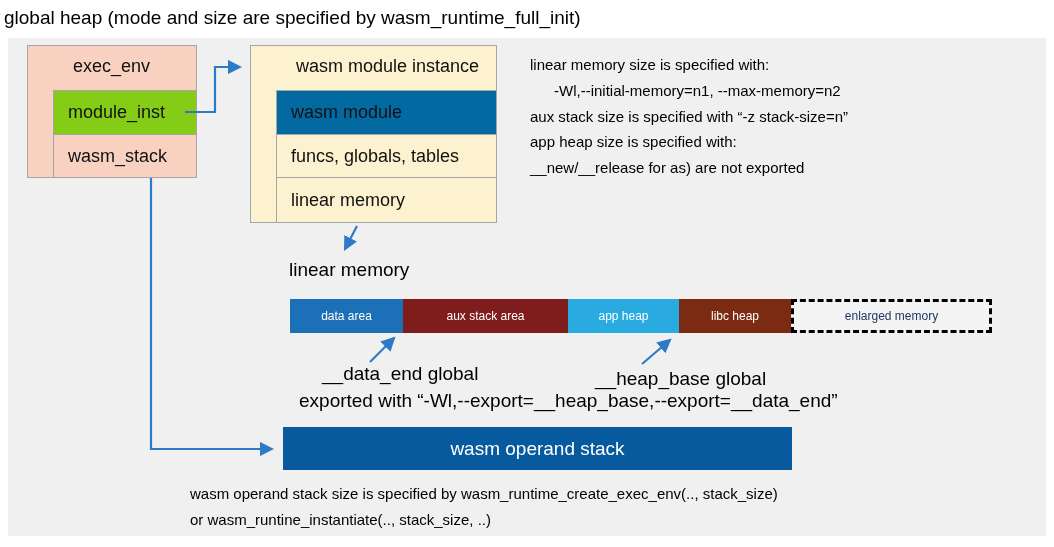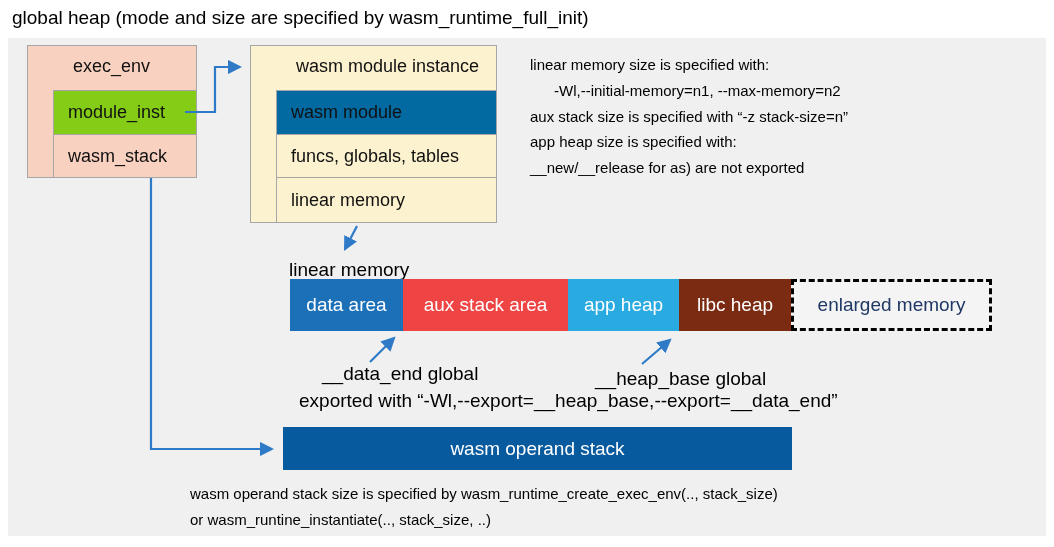--- a/index.html
+++ b/index.html
@@ -1,21 +1,21 @@
 <!DOCTYPE html>
 <html><head>
 <meta charset="utf-8">
 <style>
   html,body{margin:0;padding:0;}
   body{
     width:1054px;height:547px;position:relative;background:#ffffff;
     font-family:"Liberation Sans", sans-serif;color:#111;overflow:hidden;
   }
   .panel{position:absolute;left:8px;top:38px;width:1038px;height:498px;background:#f0f0f1;}
-  .title{position:absolute;left:12px;top:7px;font-size:19px;color:#000;white-space:nowrap;}
+  .title{position:absolute;left:4px;top:7px;font-size:19px;color:#000;white-space:nowrap;}
 
   
   .box{position:absolute;border:1.5px solid #a6a6a6;box-sizing:border-box;}
   .box-label{position:absolute;left:13px;top:10px;font-size:18px;white-space:nowrap;margin-left:32px;}
   .row-label{display:block;padding-left:14px;font-size:18px;white-space:nowrap;}
 
   
   .exec-box{left:27px;top:45px;width:170px;height:133px;}
   .exec-row{position:absolute;border:1.5px solid #a6a6a6;box-sizing:border-box;
             display:flex;align-items:center;}
@@ -28,22 +28,22 @@
   .mi-row2{left:276px;top:134px;width:221px;height:44px;}
   .mi-row3{left:276px;top:177px;width:221px;height:46px;}
 
   
   .notes{position:absolute;left:530px;top:52px;font-size:15px;line-height:25.8px;color:#000;}
   .notes .line{white-space:nowrap;}
   .notes .indent{padding-left:24px;}
 
   
   .lm-label{position:absolute;left:289px;top:259px;font-size:19px;color:#000;}
-  .seg{position:absolute;top:279px;height:52px;display:flex;align-items:center;
-       justify-content:center;font-size:19px;color:#fff;box-sizing:border-box;white-space:nowrap;}
+  .seg{position:absolute;top:299px;height:34px;display:flex;align-items:center;
+       justify-content:center;font-size:12px;color:#fff;box-sizing:border-box;white-space:nowrap;}
   .seg0{left:290px;width:113px;}
   .seg1{left:403px;width:165px;}
   .seg2{left:568px;width:111px;}
   .seg3{left:679px;width:112px;}
   .seg4{left:791px;width:201px;border:3px dashed #000;color:#1f3864;}
 
   
   .ann{position:absolute;font-size:19px;color:#000;white-space:nowrap;}
   .ann-data-end{left:322px;top:363px;}
   .ann-heap-base{left:595px;top:368px;}
@@ -93,21 +93,21 @@
 <div class="notes">
   <div class="line">linear memory size is specified with:</div>
   <div class="line indent">-Wl,--initial-memory=n1, --max-memory=n2</div>
   <div class="line">aux stack size is specified with “-z stack-size=n”</div>
   <div class="line">app heap size is specified with:</div>
   <div class="line">__new/__release for as) are not exported</div>
 </div>
 
 <div class="lm-label">linear memory</div>
 <div class="seg seg0" style="background-color: rgb(27, 112, 184);">data area</div>
-<div class="seg seg1" style="background-color: #ef4444;">aux stack area</div>
+<div class="seg seg1" style="background-color: #7f1d1d;">aux stack area</div>
 <div class="seg seg2" style="background-color: rgb(41, 171, 226);">app heap</div>
 <div class="seg seg3" style="background-color: rgb(123, 43, 17);">libc heap</div>
 <div class="seg seg4" style="background-color: rgb(244, 244, 244);">enlarged memory</div>
 
 <div class="ann ann-data-end">__data_end global</div>
 <div class="ann ann-heap-base">__heap_base global</div>
 <div class="ann ann-exported">exported with “-Wl,--export=__heap_base,--export=__data_end”</div>
 
 <div class="op-bar" style="background-color: rgb(8, 90, 158);">wasm operand stack</div>
 

